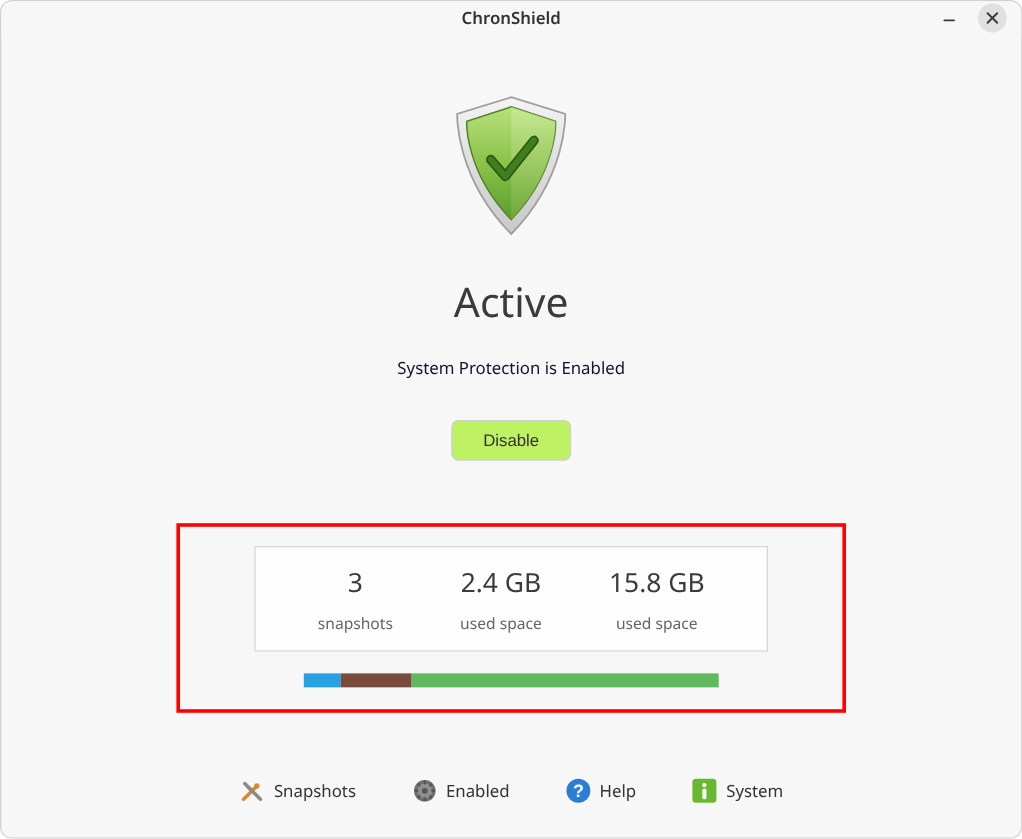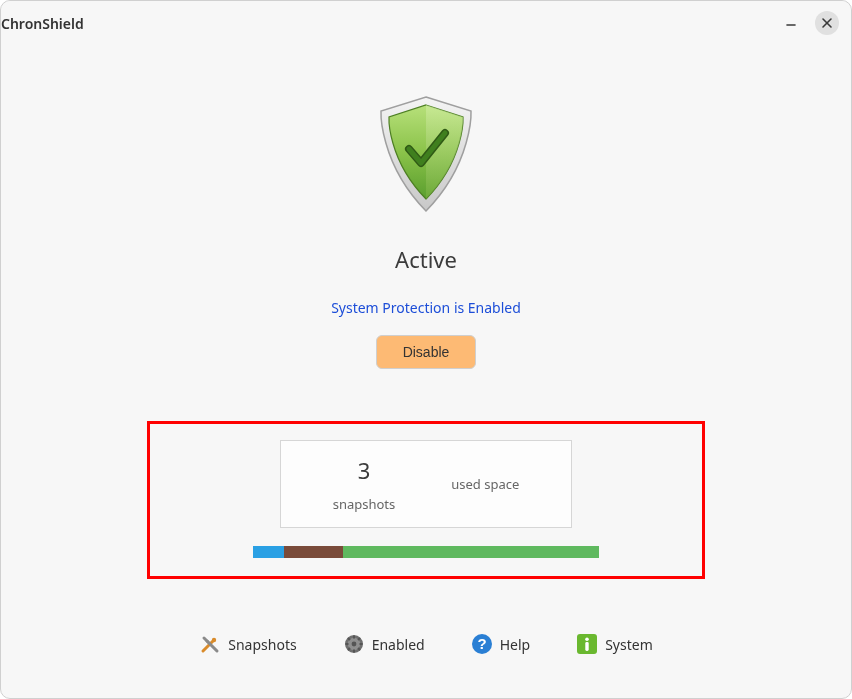--- a/index.html
+++ b/index.html
@@ -20,20 +20,21 @@
     border: 1px solid #d0d0d0;
     border-radius: 10px;
     display: flex;
     flex-direction: column;
     position: relative;
   }
   .titlebar {
     height: 44px;
     display: flex;
     align-items: center;
+    justify-content: center;
     position: relative;
     background: #f7f7f7;
     border-top-left-radius: 10px;
     border-top-right-radius: 10px;
   }
   .titlebar-title {
     font-size: 14px;
     font-weight: 600;
     color: #333;
   }
@@ -67,33 +68,33 @@
     flex: 1;
     display: flex;
     flex-direction: column;
     align-items: center;
     padding-top: 48px;
   }
   .shield-icon-wrap {
     margin-bottom: 14px;
   }
   .status-title {
-    font-size: 22px;
+    font-size: 34px;
     font-weight: 400;
     color: #3b3b3b;
     margin-top: 6px;
     margin-bottom: 24px;
   }
   .status-subtitle {
     font-size: 14px;
-    color: #1d4ed8;
-    margin-bottom: 18px;
+    color: #0f172a;
+    margin-bottom: 33px;
   }
   .disable-btn {
-    background: #fdba74;
+    background: #bef264;
     border: 1px solid #cfcfcf;
     border-radius: 6px;
     padding: 8px 26px;
     font-size: 14px;
     color: #333;
     cursor: pointer;
   }
 
   .highlight-box {
     margin-top: 52px;
@@ -224,20 +225,25 @@
 
     <button class="disable-btn">Disable</button>
 
     <div class="highlight-box">
       <div class="stats-box">
         <div class="stat">
           <div class="stat-value">3</div>
           <div class="stat-label">snapshots</div>
         </div>
         <div class="stat">
+          <div class="stat-value">2.4 GB</div>
+          <div class="stat-label">used space</div>
+        </div>
+        <div class="stat">
+          <div class="stat-value">15.8 GB</div>
           <div class="stat-label">used space</div>
         </div>
       </div>
       <div class="bar" id="disk-bar">
           <div class="bar-seg blue" style="width: 9%;"></div>
           <div class="bar-seg brown" style="width: 17%;"></div>
           <div class="bar-seg green" style="width: 74%;"></div>
         </div>
     </div>
 

